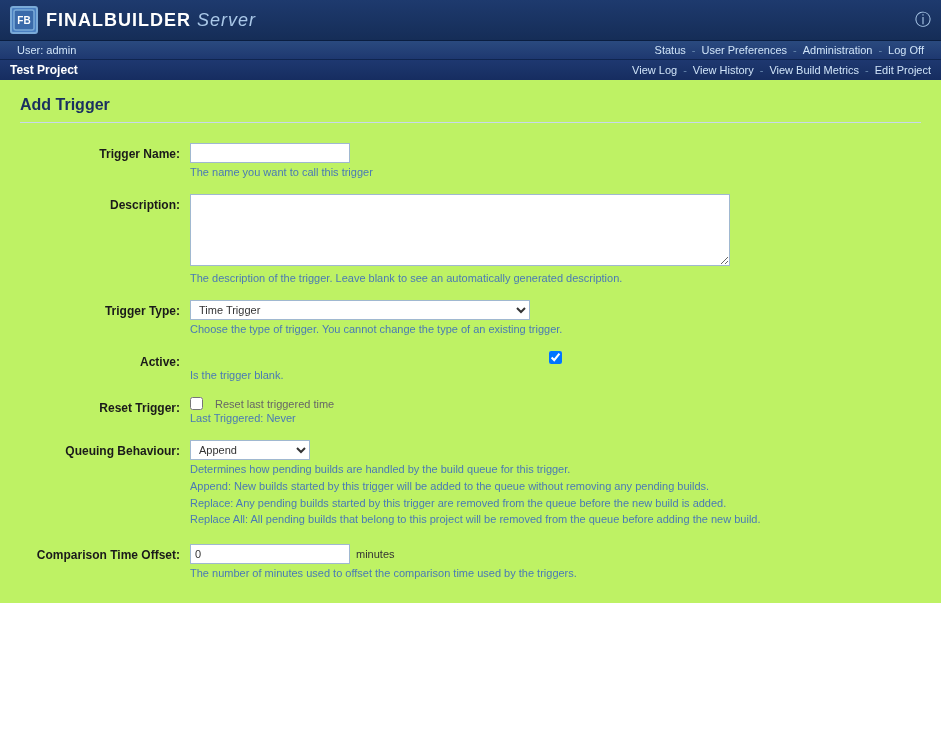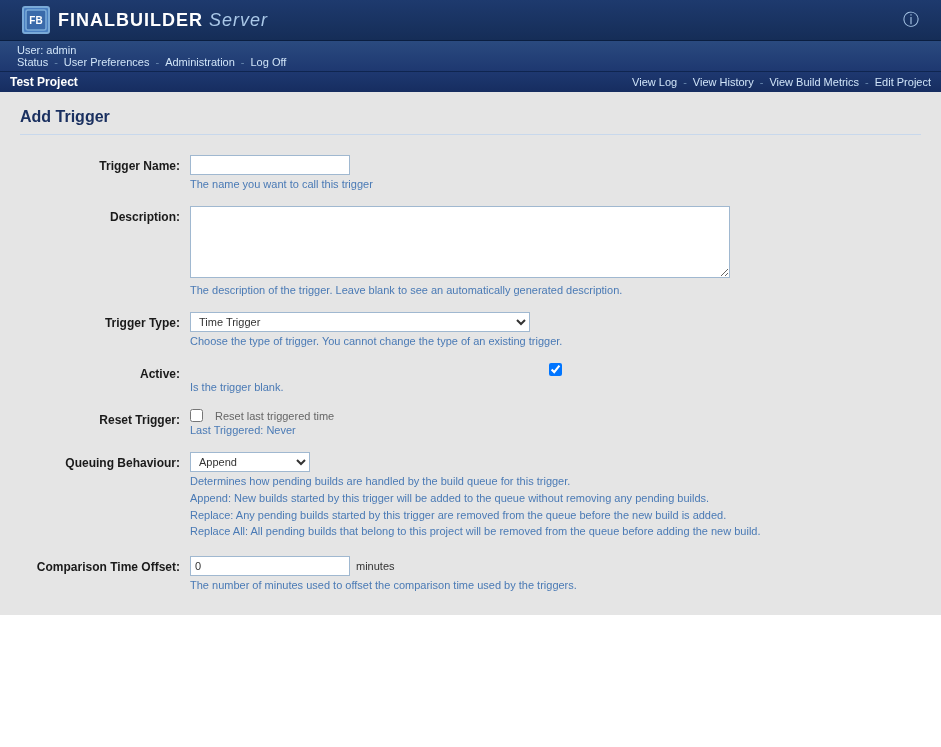--- a/index.html
+++ b/index.html
@@ -5,21 +5,21 @@
     * { box-sizing: border-box; margin: 0; padding: 0; }
     body { font-family: Tahoma, Arial, sans-serif; font-size: 12px; background: #fff; }
 
     
     #top-bar {
       background: linear-gradient(to bottom, #2a4a7f, #1a3060);
       padding: 0;
     }
     #logo-bar {
       background: linear-gradient(to bottom, #1e3a6e, #152d57);
-      padding: 6px 22px;
+      padding: 6px 10px;
       display: flex;
       align-items: center;
       justify-content: space-between;
       border-bottom: 1px solid #0a1e40;
     }
     #logo-area {
       display: flex;
       align-items: center;
       gap: 8px;
     }
@@ -52,23 +52,22 @@
       font-size: 16px;
       cursor: pointer;
     }
 
     
     #nav-bar {
       background: linear-gradient(to bottom, #2a4a7f, #1e3870);
       padding: 3px 17px;
       display: flex;
       justify-content: space-between;
-      align-items: flex-start;
+      align-items: center;
       border-bottom: 1px solid #0f2550;
-      flex-direction: column;
     }
     #user-info { color: #d0e4f8; font-size: 11px; }
     #top-nav { display: flex; gap: 6px; align-items: center; }
     #top-nav a, #top-nav span {
       color: #d0e4f8;
       text-decoration: none;
       font-size: 11px;
       cursor: pointer;
     }
     #top-nav .sep { color: #6a8ab0; }
@@ -86,21 +85,21 @@
       color: #d0e4f8;
       text-decoration: none;
       font-size: 11px;
       cursor: pointer;
     }
     #project-nav .sep { color: #6a8ab0; }
 
     
     #main-content {
       padding: 16px 20px;
-      background: #e5e5e5;
+      background: #bef264;
     }
     #page-title {
       font-size: 16px;
       color: #1a3060;
       font-weight: bold;
       margin-bottom: 12px;
       padding-bottom: 8px;
       border-bottom: 1px solid #c8d8ec;
     }
 

